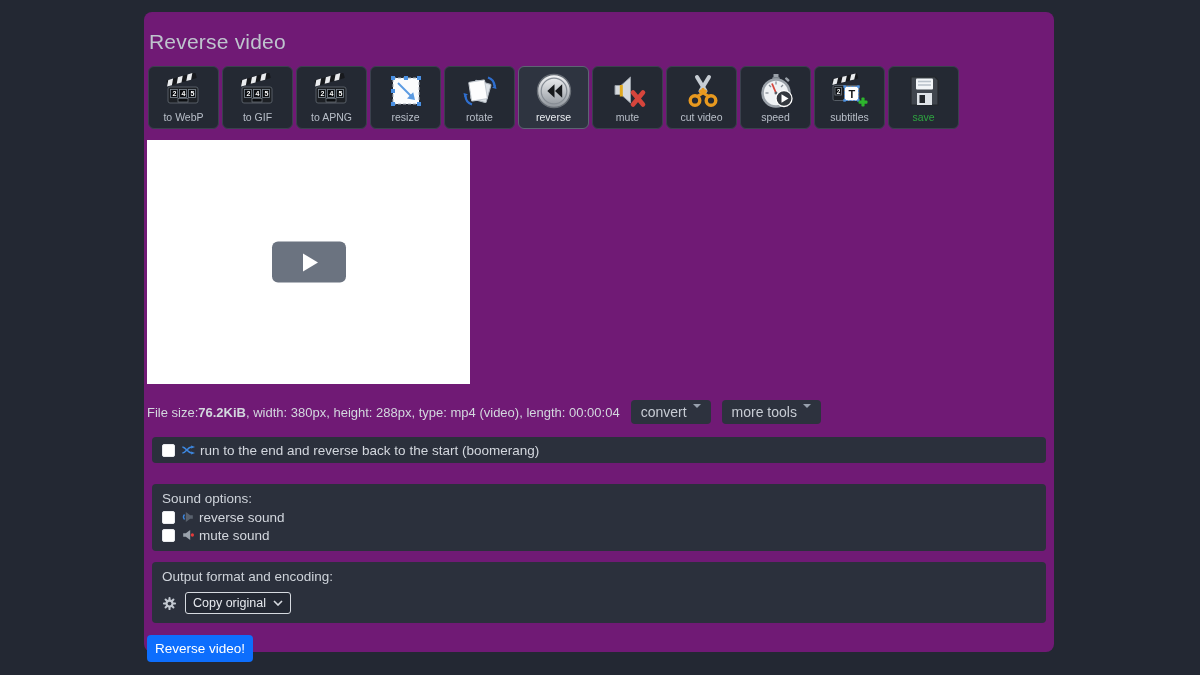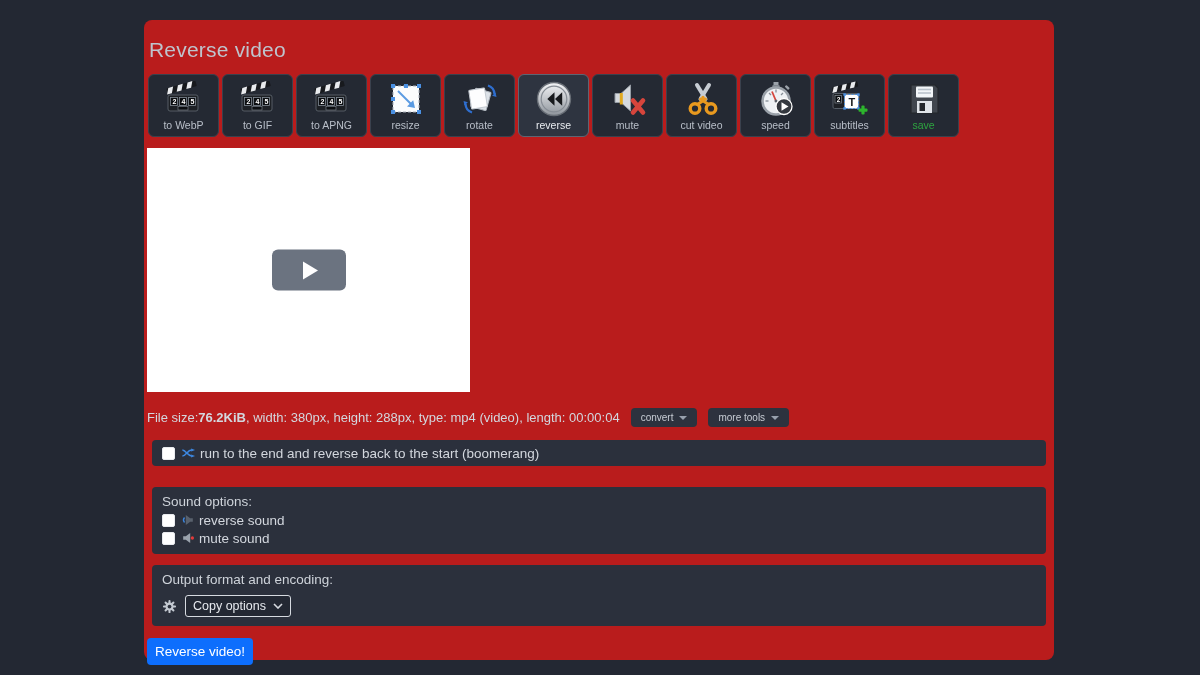--- a/index.html
+++ b/index.html
@@ -3,22 +3,22 @@
 <meta charset="utf-8">
 <style>
   * { box-sizing: border-box; margin: 0; padding: 0; }
   html,body { width:1200px; height:675px; }
   body {
     background:#232833;
     font-family:"Liberation Sans", sans-serif;
     position:relative; overflow:hidden;
   }
   .panel {
-    position:absolute; left:144px; top:20px; width:910px; height:640px;
-    background:#b91c1c; border-radius:8px;
+    position:absolute; left:144px; top:12px; width:910px; height:640px;
+    background:#701a75; border-radius:8px;
   }
   .page-title {
     margin:18px 0 0 5px; font-size:21px; color:#bec4cd; font-weight:400;
     letter-spacing:.2px;
   }
   
   .toolbar { display:flex; gap:3px; margin:12px 0 0 4px; }
   .tool-btn {
     width:71px; height:63px; background:#242933; border:1px solid #3a414d;
     border-radius:6px; display:flex; flex-direction:column; align-items:center;
@@ -36,22 +36,22 @@
     position:absolute; left:50%; top:50%; transform:translate(-50%,-50%);
     width:74px; height:41px; background:#6b7380; border-radius:6px;
     display:flex; align-items:center; justify-content:center; cursor:pointer;
   }
   .play-tri { width:0; height:0; border-top:9px solid transparent; border-bottom:9px solid transparent;
     border-left:15px solid #ffffff; margin-left:4px; }
   
   .file-info { display:flex; align-items:center; margin:16px 0 0 3px; font-size:13px; color:#d3d7de; }
   .file-info b { font-weight:bold; }
   .mini-btn {
-    background:#2d323e; border:0; border-radius:4px; color:#c7ccd4; font-size:10px;
-    padding:4px 10px; margin-left:11px; display:inline-flex; align-items:center; gap:6px; cursor:pointer;
+    background:#2d323e; border:0; border-radius:4px; color:#c7ccd4; font-size:14px;
+    padding:4px 10px; margin-left:11px; display:inline-flex; align-items:flex-start; gap:6px; cursor:pointer;
     font-family:"Liberation Sans", sans-serif;
   }
   .caret { width:0; height:0; border-left:4px solid transparent; border-right:4px solid transparent;
     border-top:4px solid #98a0ad; display:inline-block; }
   
   .section { margin:0 8px; background:#2b303c; border-radius:4px; padding:7px 10px; }
   .section.sound { margin-top:21px; }
   .section.boomerang { margin-top:13px; padding:4px 10px; }
   .section.output { margin-top:11px; padding-bottom:9px; }
   .sec-title { font-size:13.5px; color:#ced3da; margin-bottom:1px; line-height:16px; }
@@ -367,21 +367,21 @@
             <rect x="6.9" y="1" width="2.2" height="14" rx="1"></rect>
             <rect x="6.9" y="1" width="2.2" height="14" rx="1" transform="rotate(45 8 8)"></rect>
             <rect x="6.9" y="1" width="2.2" height="14" rx="1" transform="rotate(90 8 8)"></rect>
             <rect x="6.9" y="1" width="2.2" height="14" rx="1" transform="rotate(135 8 8)"></rect>
             <circle cx="8" cy="8" r="4.2"></circle>
           </g>
           <circle cx="8" cy="8" r="2" fill="#2b303c"></circle>
         </svg>
       </span>
       <div class="select">
-        <span>Copy options</span>
+        <span>Copy original</span>
         <svg width="10" height="6" viewBox="0 0 10 6">
           <path d="M1 1 L5 5 L9 1" stroke="#d6dae0" stroke-width="1.6" fill="none"></path>
         </svg>
       </div>
     </div>
   </div>
 
   <button class="submit-btn">Reverse video!</button>
 
 </div>

